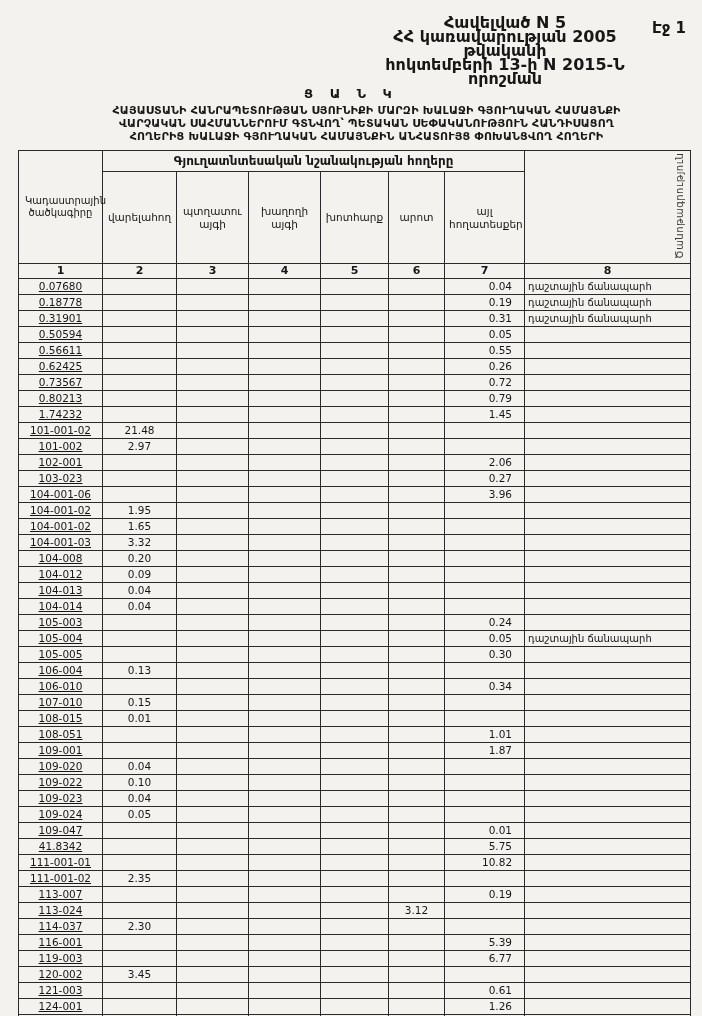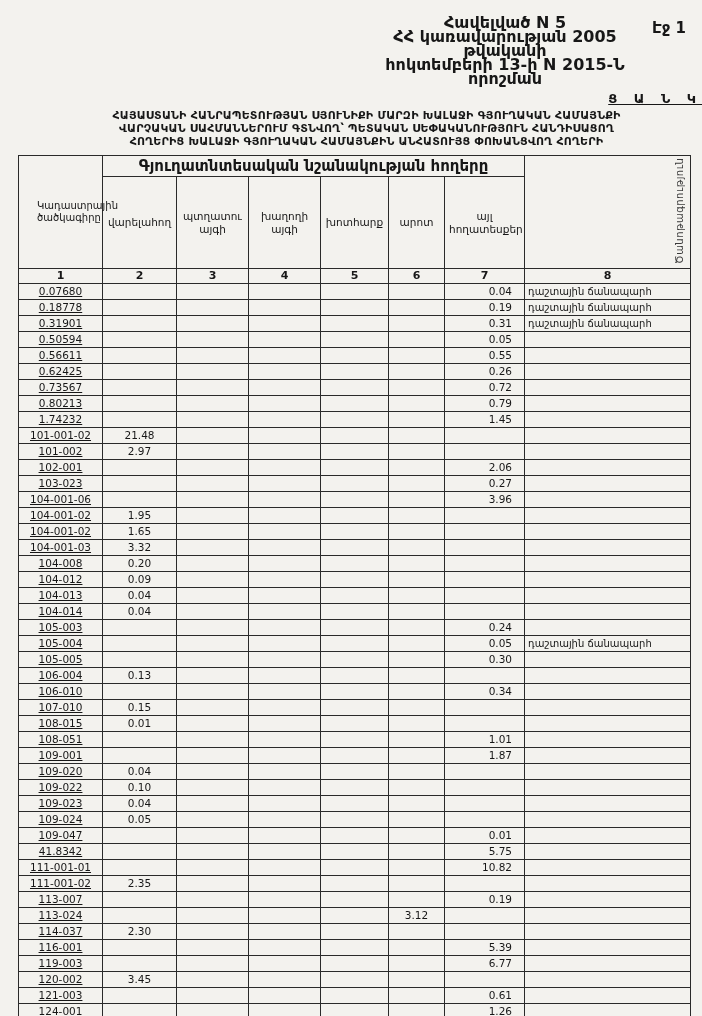--- a/index.html
+++ b/index.html
@@ -13,37 +13,37 @@
   .page-marker {
     position:absolute; top:3px; right:16px;
     font-size:15px; font-weight:bold;
   }
   .appendix {
     margin:16px 52px 0 auto; width:290px;
     text-align:center; font-weight:bold;
     font-size:16px; line-height:14px;
   }
   .list-heading {
-    text-align:right; font-weight:bold;
-    font-size:13px; letter-spacing:6px; margin-top:5px;text-decoration:underline;
+    text-align:center; font-weight:bold;
+    font-size:13px; letter-spacing:6px; 
   }
   .doc-title {
     text-align:center; font-weight:bold;
     font-size:11px; line-height:13px; margin-top:3px;
     letter-spacing:0.2px;
     padding-left:31px;
   }
   table {
     border-collapse:collapse; table-layout:fixed;
     width:672px; margin:7px 0 0 18px;
     background:transparent;
   }
   th, td { border:1px solid #2a2a2a; font-weight:normal; }
-  .h-group { height:20px; font-size:15px; font-weight:bold; }
-  .h-code  { font-size:10px; text-align:center; vertical-align:middle; padding:0 18px; line-height:12px; }
+  .h-group { height:20px; font-size:12px; font-weight:bold; }
+  .h-code  { font-size:10px; text-align:center; vertical-align:middle; padding:0 6px; line-height:12px; }
   .h-sub   { height:86px; font-size:10.5px; text-align:center; vertical-align:middle; padding:0 4px; line-height:13px; }
   .h-note  { vertical-align:top; text-align:right; padding:4px 5px 0 0; }
   .vtext {
     writing-mode:vertical-rl; transform:rotate(180deg);
     display:inline-block; font-size:10px; letter-spacing:0.5px;
     max-height:104px; color:#3a3a3a;
   }
   .numrow th { height:14px; font-size:11px; font-weight:bold; text-align:center; line-height:14px; }
   tbody td {
     height:15px; line-height:15px; font-size:10.5px;

